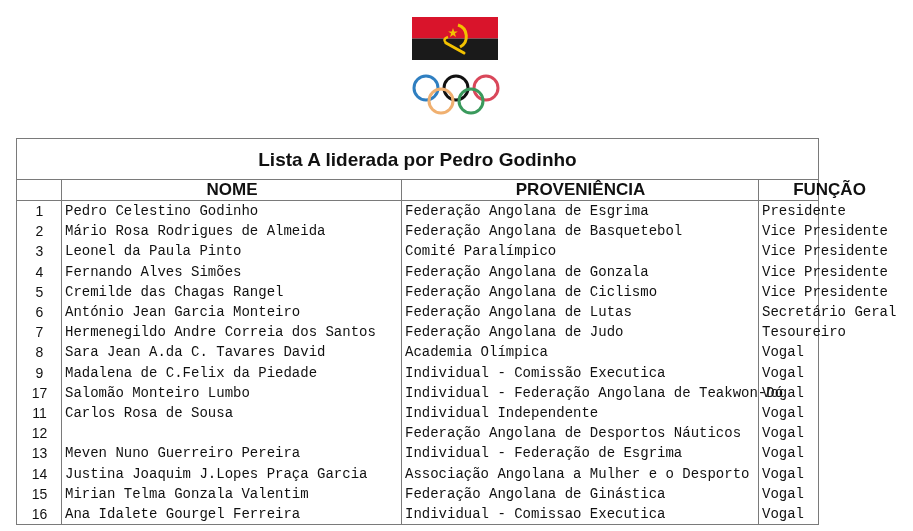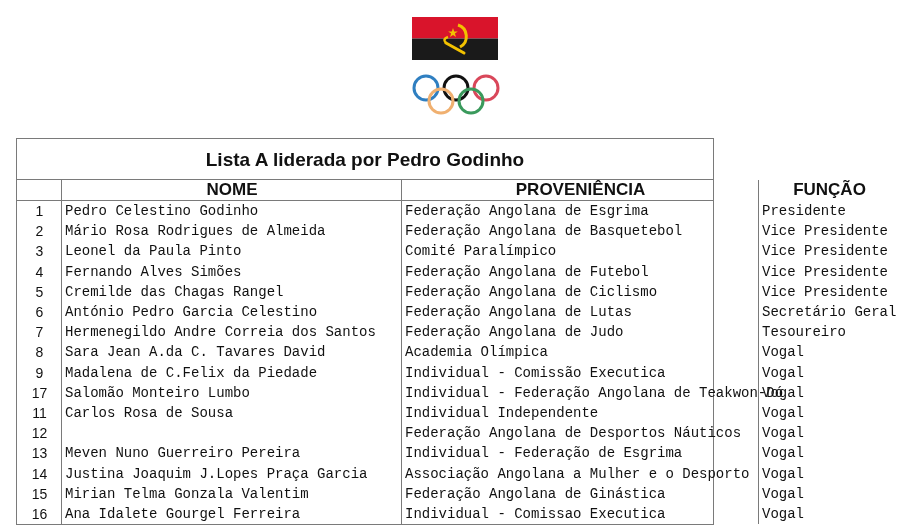--- a/index.html
+++ b/index.html
@@ -1,20 +1,20 @@
 <!DOCTYPE html>
 <html><head>
 <meta charset="utf-8">
 <style>
   html, body { margin: 0; padding: 0; background: #ffffff; }
   body { width: 913px; height: 531px; position: relative; overflow: hidden;
          font-family: "Liberation Sans", sans-serif; color: #111; }
   .flag { position: absolute; left: 412px; top: 17px; width: 86px; height: 43px; }
   .rings { position: absolute; left: 410px; top: 72px; width: 92px; height: 46px; }
-  .tbl { position: absolute; left: 16px; top: 138px; width: 698px; height: 387px;
+  .tbl { position: absolute; left: 16px; top: 138px; width: 803px; height: 387px;
          border: 1px solid #7a7a7a; box-sizing: border-box; }
   .title-row { position: absolute; left: 0; top: 0; width: 100%; height: 41px;
                border-bottom: 1px solid #7a7a7a; box-sizing: border-box;
                display: flex; align-items: center; justify-content: center;
                font-weight: bold; font-size: 19px; padding-top: 2px; }
   .header-row { position: absolute; left: 0; top: 41px; width: 100%; height: 21px;
                 border-bottom: 1px solid #7a7a7a; box-sizing: border-box;
                 font-weight: bold; font-size: 17px; }
   .col { position: absolute; top: 0; height: 100%; display: flex; align-items: center; box-sizing: border-box; }
   .c-num { left: 0; width: 45px; justify-content: center; }
@@ -77,32 +77,32 @@
     </div>
     <div class="row">
       <div class="col c-num">3</div>
       <div class="col c-nome">Leonel da Paula Pinto</div>
       <div class="col c-prov">Comité Paralímpico</div>
       <div class="col c-func">Vice Presidente</div>
     </div>
     <div class="row">
       <div class="col c-num">4</div>
       <div class="col c-nome">Fernando Alves Simões</div>
-      <div class="col c-prov">Federação Angolana de Futebol</div>
+      <div class="col c-prov">Federação Angolana de Gonzala</div>
       <div class="col c-func">Vice Presidente</div>
     </div>
     <div class="row">
       <div class="col c-num">5</div>
       <div class="col c-nome">Cremilde das Chagas Rangel</div>
       <div class="col c-prov">Federação Angolana de Ciclismo</div>
       <div class="col c-func">Vice Presidente</div>
     </div>
     <div class="row">
       <div class="col c-num">6</div>
-      <div class="col c-nome">António Pedro Garcia Celestino</div>
+      <div class="col c-nome">António Jean Garcia Monteiro</div>
       <div class="col c-prov">Federação Angolana de Lutas</div>
       <div class="col c-func">Secretário Geral</div>
     </div>
     <div class="row">
       <div class="col c-num">7</div>
       <div class="col c-nome">Hermenegildo Andre Correia dos Santos</div>
       <div class="col c-prov">Federação Angolana de Judo</div>
       <div class="col c-func">Tesoureiro</div>
     </div>
     <div class="row">

